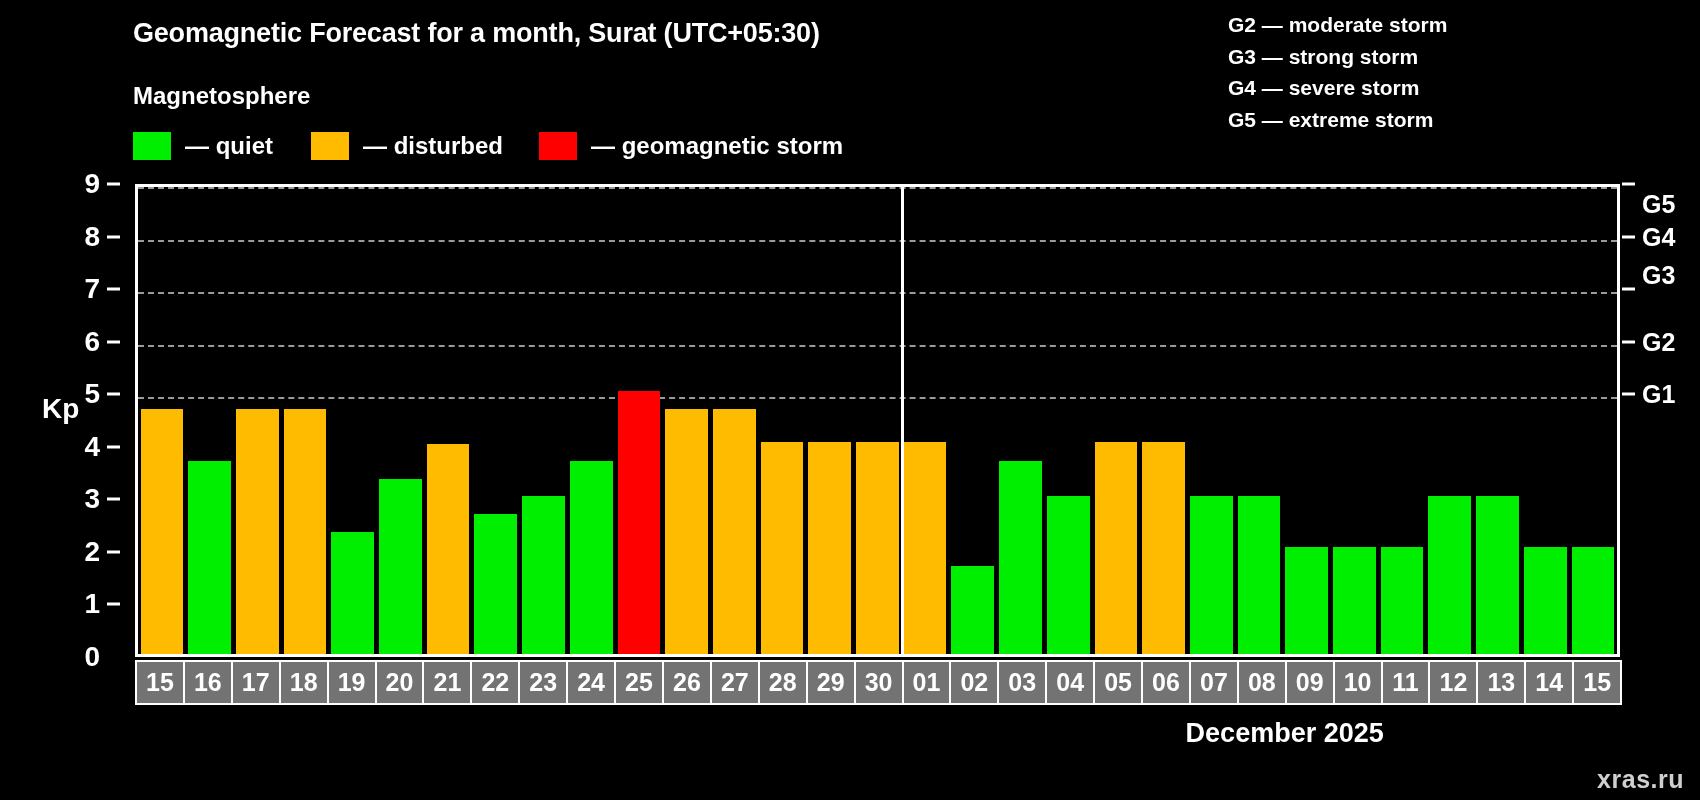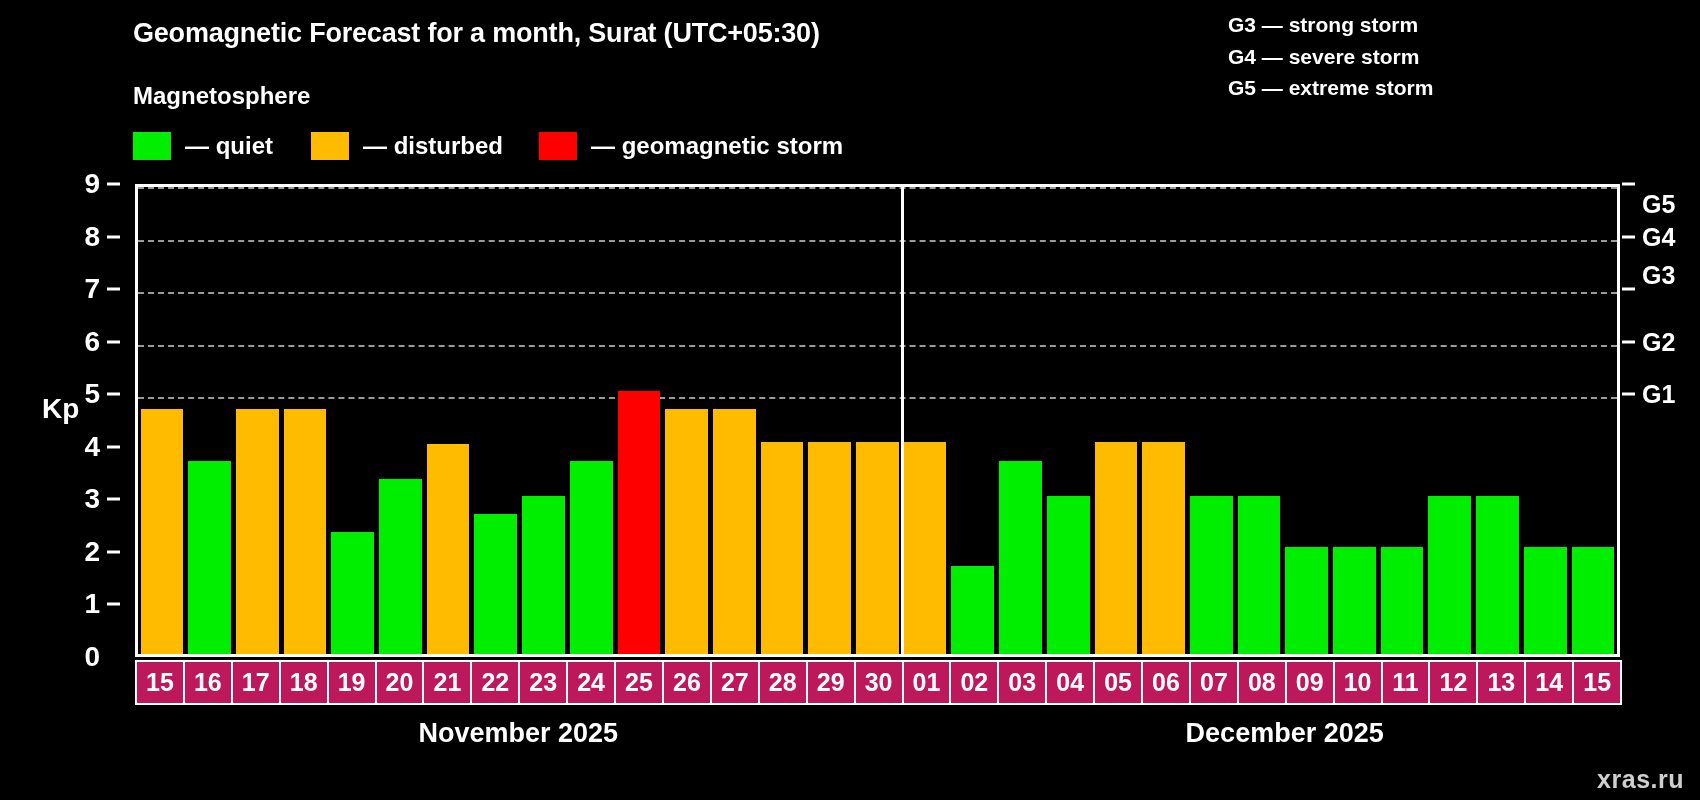--- a/index.html
+++ b/index.html
@@ -39,21 +39,21 @@
   .ylab-kp{position:absolute;left:42px;top:393px;font-size:28px;font-weight:bold;}
 
   .glabels{position:absolute;left:1620px;top:184px;width:80px;height:473px;}
   .glabels span{position:absolute;left:22px;font-size:25px;font-weight:bold;
                 transform:translateY(-50%);white-space:nowrap;}
   .gtick{position:absolute;left:2px;width:13px;height:3px;background:#fff;transform:translateY(-50%);}
 
   .daystrip{position:absolute;left:135px;top:660px;width:1485px;height:45px;display:flex;}
   .daycell{flex:1 1 0;position:relative;height:100%;box-sizing:border-box;
            border:2px solid #fff;margin-right:-2px;display:flex;align-items:center;
-           justify-content:center;background:#be185d;}
+           justify-content:center;background:#737373;}
   .daycell span{font-size:25px;font-weight:bold;line-height:1;}
 
   .monthrow{position:absolute;left:135px;top:718px;width:1485px;height:44px;}
   .monthlabel{position:absolute;font-size:27px;font-weight:bold;white-space:nowrap;
               transform:translateX(-50%);}
 
   .watermark{position:absolute;right:16px;bottom:6px;font-size:25px;font-weight:bold;
              color:#cfcfcf;letter-spacing:0.5px;}
 </style>
 </head>
@@ -73,20 +73,21 @@
       <span class="lg-text">— disturbed</span>
     </div>
     <div class="lg-gap2"></div>
     <div class="lg-item">
       <span class="lg-swatch" style="background: rgb(255, 0, 0);"></span>
       <span class="lg-text">— geomagnetic storm</span>
     </div>
   </div>
 
 <div class="gscale" id="gscale">
+    <div>G2 — moderate storm</div>
     <div>G3 — strong storm</div>
     <div>G4 — severe storm</div>
     <div>G5 — extreme storm</div>
   </div>
 
 <div class="ylabels" id="ylabels">
     <span style="top: 473px;">0</span>
     <span style="top: 420.444px;">1</span>
     <i class="ytick" style="top: 420.444px;"></i>
     <span style="top: 367.889px;">2</span>
@@ -316,17 +317,16 @@
       <span>13</span>
     </div>
     <div class="daycell">
       <span>14</span>
     </div>
     <div class="daycell">
       <span>15</span>
     </div>
   </div>
 <div class="monthrow" id="monthrow">
-    <div class="monthlabel" style="left: 25.8065%;">November 2025</div>
     <div class="monthlabel" style="left: 77.4194%;">December 2025</div>
   </div>
 
 <div class="watermark">xras.ru</div>
 
 </body></html>

